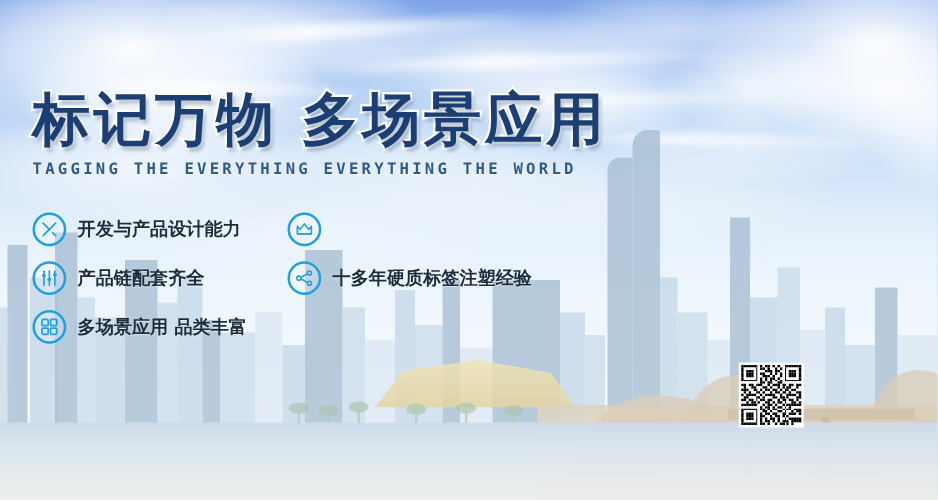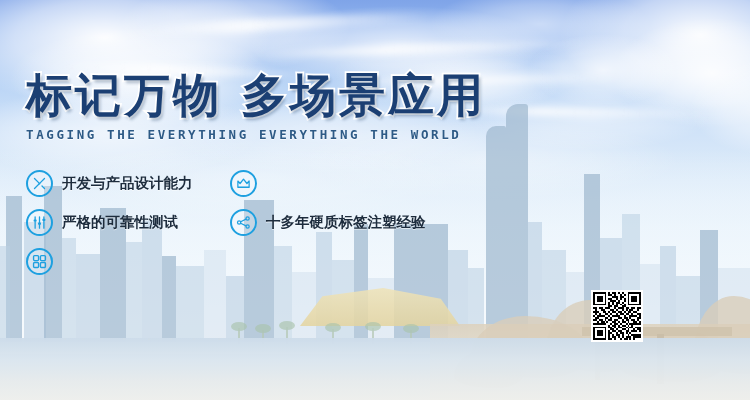--- a/index.html
+++ b/index.html
@@ -330,32 +330,33 @@
         <span class="ic">
           <svg width="15" height="15" viewBox="0 0 24 24" fill="none" stroke="#1ea0e0" stroke-width="2.1" stroke-linecap="round">
             <path d="M5 3v18"></path>
               <path d="M12 3v18"></path>
               <path d="M19 3v18"></path>
             <rect x="2.6" y="7" width="4.8" height="3.4" rx="1" fill="#1ea0e0" stroke="none"></rect>
             <rect x="9.6" y="12" width="4.8" height="3.4" rx="1" fill="#1ea0e0" stroke="none"></rect>
             <rect x="16.6" y="6" width="4.8" height="3.4" rx="1" fill="#1ea0e0" stroke="none"></rect>
           </svg>
         </span>
-        <span class="txt">严格的可靠性测试</span>
+        <span class="txt">产品链配套齐全</span>
       </div>
 
       <div class="feat">
         <span class="ic">
           <svg width="15" height="15" viewBox="0 0 24 24" fill="none" stroke="#1ea0e0" stroke-width="2.2">
             <rect x="2.5" y="2.5" width="8" height="8" rx="1.6"></rect>
             <rect x="13.5" y="2.5" width="8" height="8" rx="1.6"></rect>
             <rect x="2.5" y="13.5" width="8" height="8" rx="1.6"></rect>
             <rect x="13.5" y="13.5" width="8" height="8" rx="1.6"></rect>
           </svg>
         </span>
+        <span class="txt">多场景应用 品类丰富</span>
       </div>
 
     </div>
 
     <div class="col col-right">
 
       <div class="feat">
         <span class="ic">
           <svg width="15" height="15" viewBox="0 0 24 24" fill="none" stroke="#1ea0e0" stroke-width="2" stroke-linejoin="round">
             <path d="M3 8l3.5 4L12 5l5.5 7L21 8v10H3z"></path>

